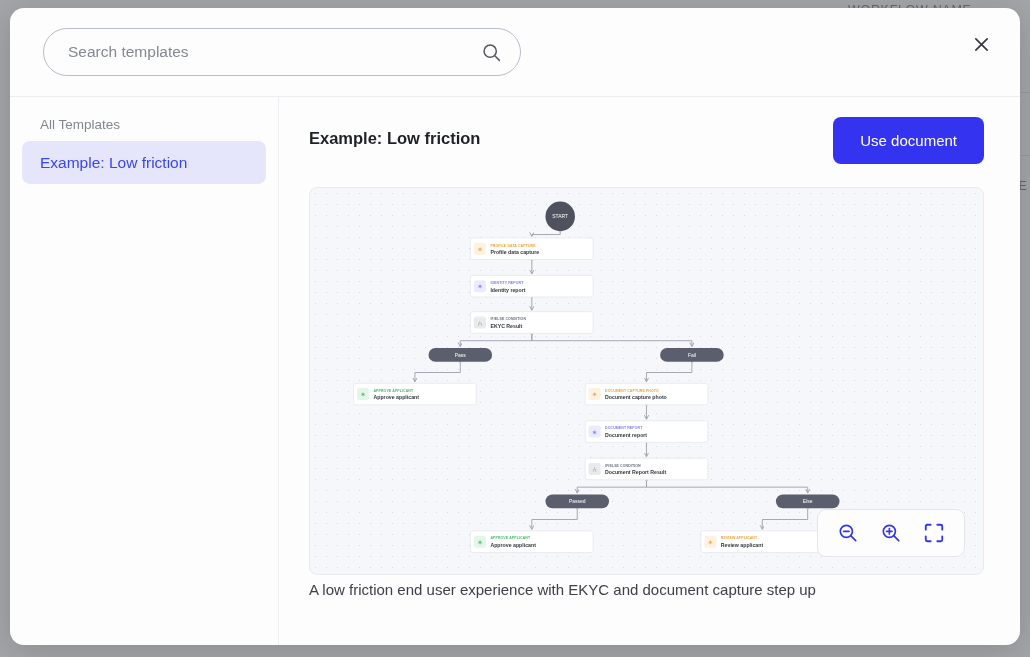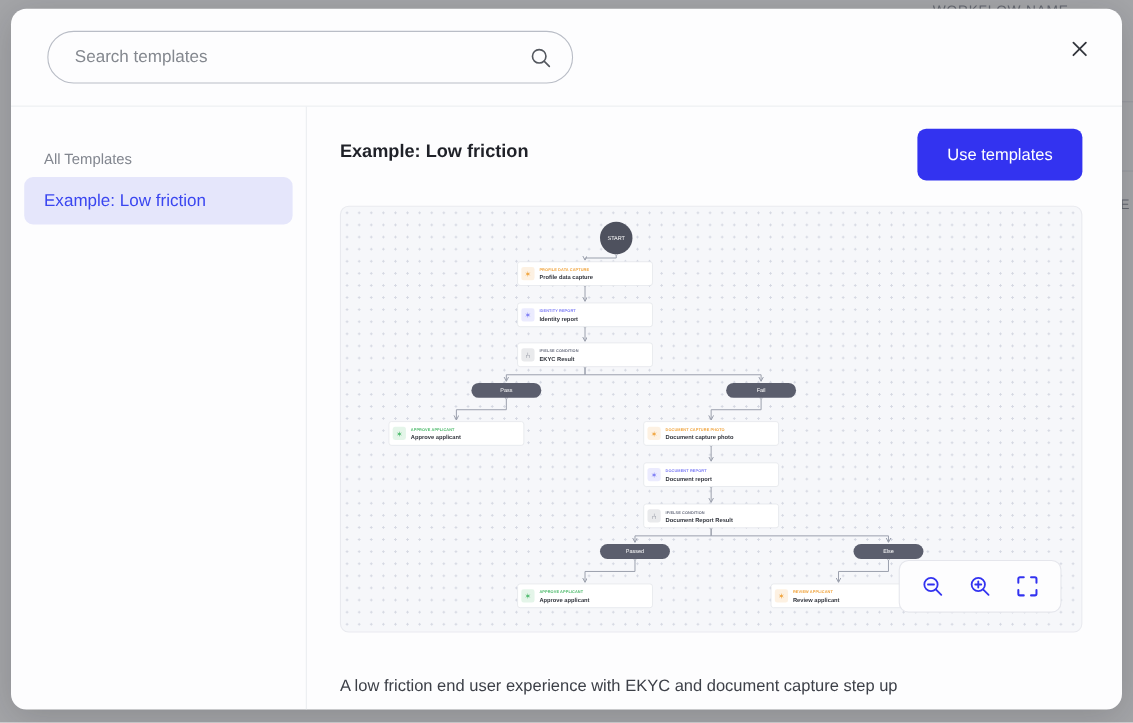--- a/index.html
+++ b/index.html
@@ -118,21 +118,20 @@
   .sidebar {
     width: 269px;
     flex: 0 0 269px;
     border-right: 1px solid #eceef1;
     padding: 16px 12px 0 12px;
   }
   .sidebar-head {
     font-size: 13.5px;
     color: #82868f;
     padding: 4px 18px 9px 18px;
-    margin-top: 20px;
   }
   .tpl-item {
     display: block;
     width: 100%;
     text-align: left;
     border: none;
     background: none;
     cursor: pointer;
     font-family: "Liberation Sans", sans-serif;
     font-size: 15.5px;
@@ -206,21 +205,21 @@
     padding: 0 17px;
   }
   .zoom-btn {
     width: 26px; height: 26px;
     background: none; border: none;
     cursor: pointer;
     display: flex; align-items: center; justify-content: center;
   }
 
   .description {
-    margin-top: 40px;
+    margin-top: 6px;
     font-size: 15px;
     color: #3d4048;
   }
 
   
   .n-kicker { font-size: 3.1px; letter-spacing: .03em; font-weight: bold; font-family: "Liberation Sans", sans-serif; }
   .n-title  { font-size: 4.6px; font-weight: bold; fill: #33363e; font-family: "Liberation Sans", sans-serif; }
   .pill-txt { font-size: 4.4px; fill: #ffffff; font-family: "Liberation Sans", sans-serif; text-anchor: middle; }
 </style>
 </head>
@@ -261,21 +260,21 @@
   <div class="modal-body">
 
     <div class="sidebar">
       <div class="sidebar-head">All Templates</div>
       <button class="tpl-item active">Example: Low friction</button>
     </div>
 
     <div class="content">
       <div class="content-top">
         <div class="content-title">Example: Low friction</div>
-        <button class="use-btn">Use templates</button>
+        <button class="use-btn">Use document</button>
       </div>
 
       <div class="preview">
         <svg class="flow-svg" viewBox="0 0 530 340" preserveAspectRatio="xMidYMid meet">
           <defs>
             <marker id="arr" markerWidth="6" markerHeight="6" refX="4.2" refY="2.4" orient="auto" markerUnits="strokeWidth">
               <path d="M0,0 L4.6,2.4 L0,4.8" fill="none" stroke="#9ba0ad" stroke-width="1"></path>
             </marker>
           </defs>
           <g id="flow-edges" stroke="#9ba0ad" stroke-width="0.8" fill="none">

